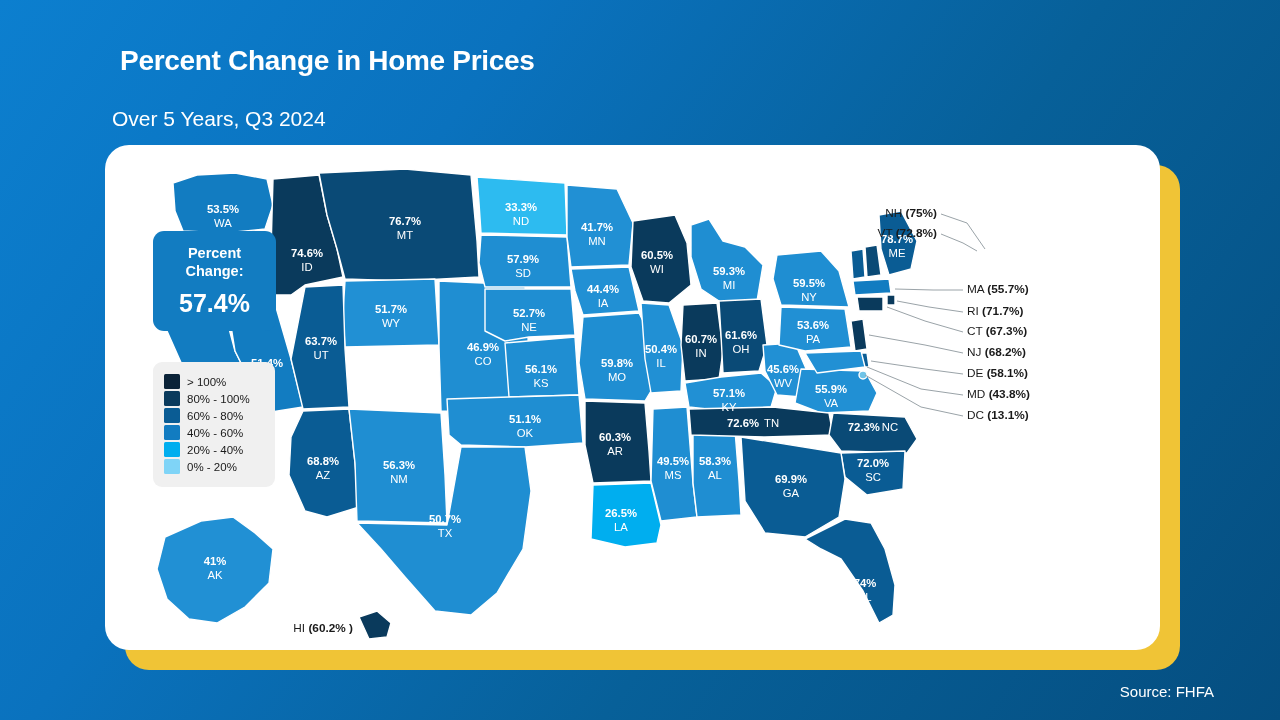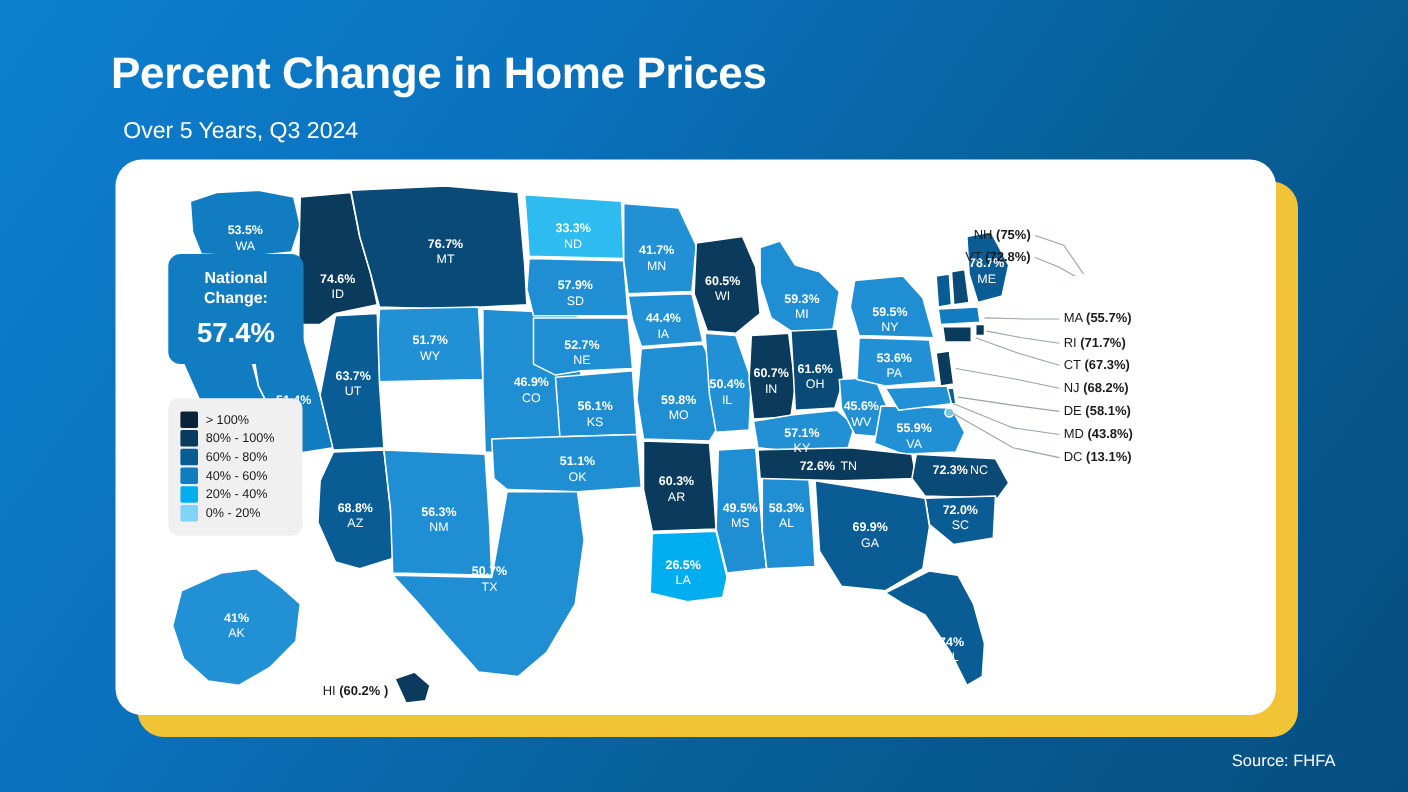--- a/index.html
+++ b/index.html
@@ -5,22 +5,22 @@
   * { margin:0; padding:0; box-sizing:border-box; }
   html,body { width:1280px; height:720px; overflow:hidden; }
   body {
     font-family:"Liberation Sans", sans-serif;
     background: linear-gradient(125deg,#0c7fcf 0%, #0a72be 30%, #076099 62%, #054e80 100%);
     position:relative;
   }
 
   
   #title {
-    position:absolute; left:101px; top:45px;
-    font-size:40px; font-weight:bold; color:#ffffff;
+    position:absolute; left:120px; top:45px;
+    font-size:28px; font-weight:bold; color:#ffffff;
     letter-spacing:-0.3px;
   }
   #subtitle {
     position:absolute; left:112px; top:107px;
     font-size:21px; color:#ffffff; font-weight:400;
   }
   #source {
     position:absolute; right:66px; top:683px;
     font-size:15px; color:#ffffff;
   }
@@ -209,21 +209,21 @@
         <text class="callout" x="862" y="232" text-anchor="start"><tspan>DE </tspan><tspan class="b">(58.1%)</tspan></text>
         <text class="callout" x="862" y="253" text-anchor="start"><tspan>MD </tspan><tspan class="b">(43.8%)</tspan></text>
         <text class="callout" x="862" y="274" text-anchor="start"><tspan>DC </tspan><tspan class="b">(13.1%)</tspan></text>
         <text class="callout" x="248" y="487" text-anchor="end"><tspan>HI </tspan><tspan class="b">(60.2%  )</tspan></text>
       </g>
   </svg>
 </div>
 
 <div id="natavg">
   <div class="lbl">
-    <span>National</span><br>
+    <span>Percent</span><br>
     <span>Change:</span>
   </div>
   <div class="val">57.4%</div>
 </div>
 
 <div id="legend">
   <div id="legend-rows">
       <div class="lrow">
         <span class="sw" style="background: rgb(11, 35, 56);"></span>
         <span class="ltxt">&gt; 100%</span>

